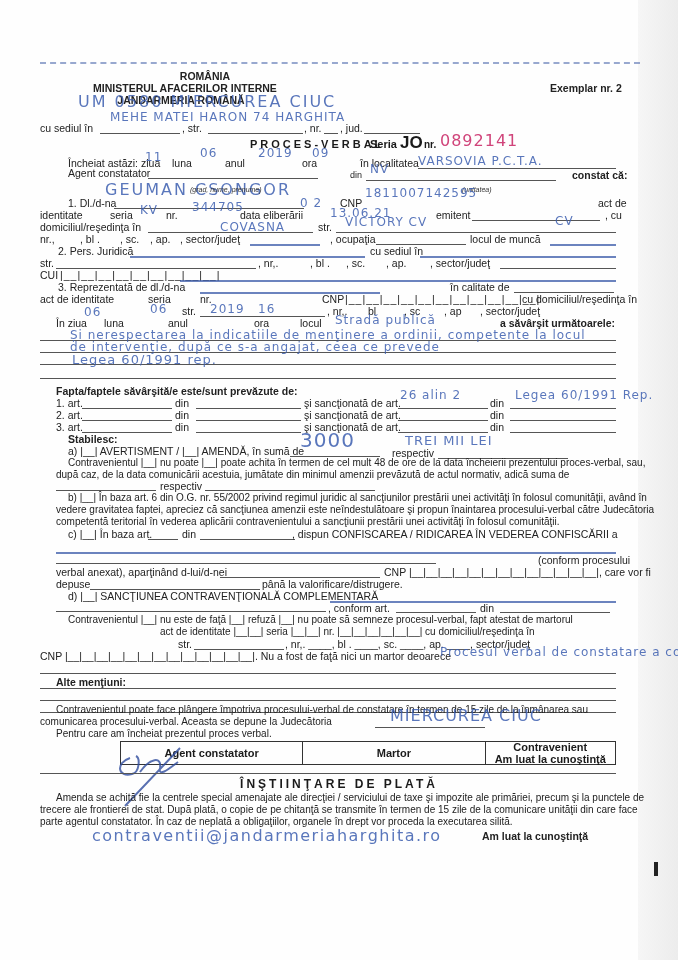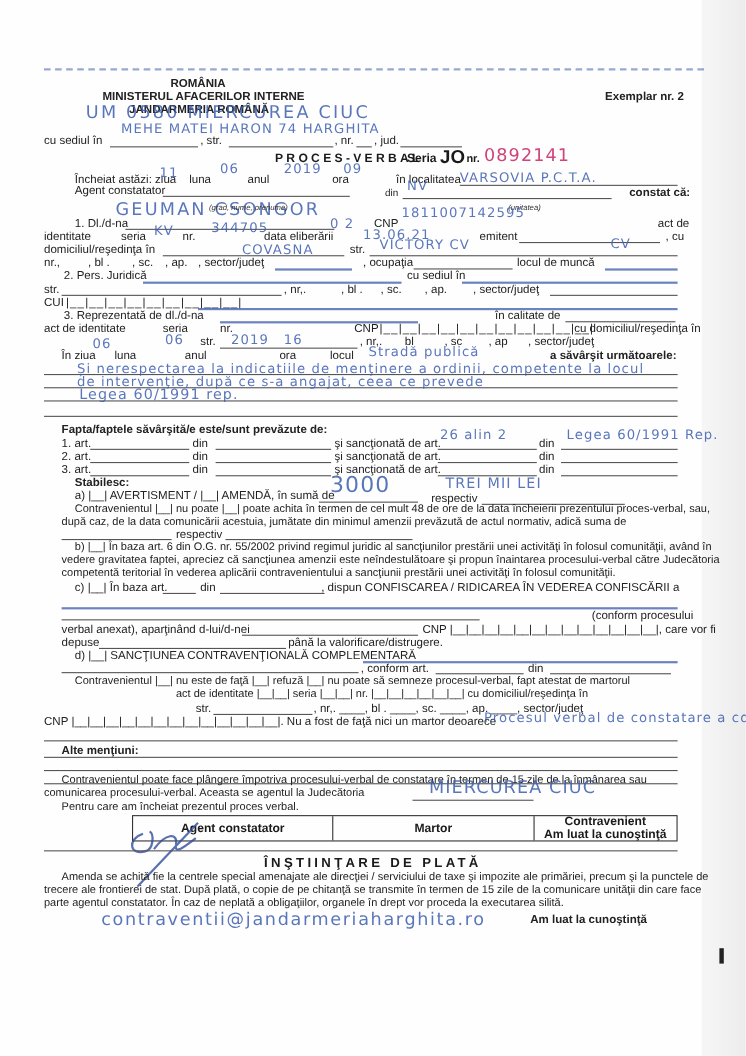--- a/index.html
+++ b/index.html
@@ -22,21 +22,21 @@
   .torn { position: absolute; left: 40px; top: 62px; width: 600px; height: 4px; border-top: 2px dashed #5670b0; opacity: .6; }
   .note-right { position: absolute; right: 20px; top: 862px; width: 4px; height: 14px; background: #222; }
 </style>
 </head>
 <body>
 
 <div class="page">
   <div class="edge-right"></div>
   <div class="torn"></div>
 
-  <div class="abs p b center" style="left:130px; top:70px; width:100px;">ROMÂNIA</div>
+  <div class="abs p b center" style="left:130px; top:70px; width:100px;text-align:right;">ROMÂNIA</div>
   <div class="abs p b center" style="left:90px; top:82px; width:190px;">MINISTERUL AFACERILOR INTERNE</div>
   <div class="abs p b center" style="left:100px; top:94px; width:162px;">JANDARMERIA ROMÂNĂ</div>
   <div class="abs p b" style="left:550px; top:82px;">Exemplar nr. 2</div>
 
   <div class="abs hw hw-lg" style="left:78px; top:92px;">UM 0580 MIERCUREA CIUC</div>
   <div class="abs hw" style="left:110px; top:110px;">MEHE MATEI HARON 74 HARGHITA</div>
 
   <div class="abs p" style="left:40px; top:122px;">cu sediul în</div>
   <div class="line" style="left:100px; top:133px; width:80px;"></div>
   <div class="abs p" style="left:182px; top:122px;">, str.</div>
@@ -252,21 +252,21 @@
   <div class="abs p" style="left:40px; top:650px;">CNP |__|__|__|__|__|__|__|__|__|__|__|__|__|. Nu a fost de faţă nici un martor deoarece</div>
   <div class="abs hw" style="left:440px; top:645px; font-size:12px;">Procesul verbal de constatare a contravenţiei a fost întocmit la</div>
   <div class="line" style="left:40px; top:673px; width:576px;"></div>
 
   <div class="abs p b" style="left:56px; top:676px;">Alte menţiuni:</div>
   <div class="line" style="left:40px; top:688px; width:576px;"></div>
   <div class="line" style="left:40px; top:700px; width:576px;"></div>
   <div class="line" style="left:40px; top:712px; width:576px;"></div>
 
   <div class="abs p" style="left:56px; top:704px; font-size:10px;">Contravenientul poate face plângere împotriva procesului-verbal de constatare în termen de 15 zile de la înmânarea    sau</div>
-  <div class="abs p" style="left:40px; top:716px; font-size:10px;">comunicarea procesului-verbal. Aceasta se agentul la Judecătoria</div>
+  <div class="abs p" style="left:40px; top:716px; font-size:10px;">comunicarea procesului-verbal. Aceasta se depune la Judecătoria</div>
   <div class="abs hw" style="left:390px; top:706px; font-size:16px;">MIERCUREA CIUC</div>
   <div class="line" style="left:375px; top:727px; width:110px;"></div>
   <div class="abs p" style="left:56px; top:728px; font-size:10px;">Pentru care am încheiat prezentul proces verbal.</div>
 
   <div class="box-table">
     <div class="cell" style="width:183px;">
       <span>Agent constatator</span>
     </div>
     <div class="cell" style="width:183px;">
       <span>Martor</span>

